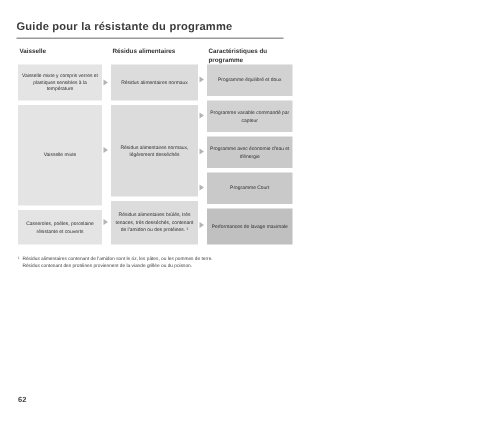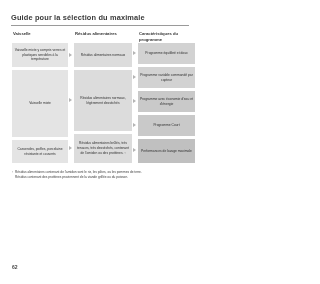--- a/index.html
+++ b/index.html
@@ -141,21 +141,21 @@
     font-size: 5px;
     font-weight: bold;
     color: #444444;
   }
 </style>
 </head>
 <body>
 
 <div class="page">
 
-  <div class="title">Guide pour la sélection du maximale</div>
+  <div class="title">Guide pour la résistante du programme</div>
   <div class="title-rule"></div>
 
   <div class="col-head c1">Vaisselle</div>
   <div class="col-head c2">Résidus alimentaires</div>
   <div class="col-head c3">
     <span>Caractéristiques</span>
     <span>du programme</span>
   </div>
 
   <div class="box shade-a lb1">

